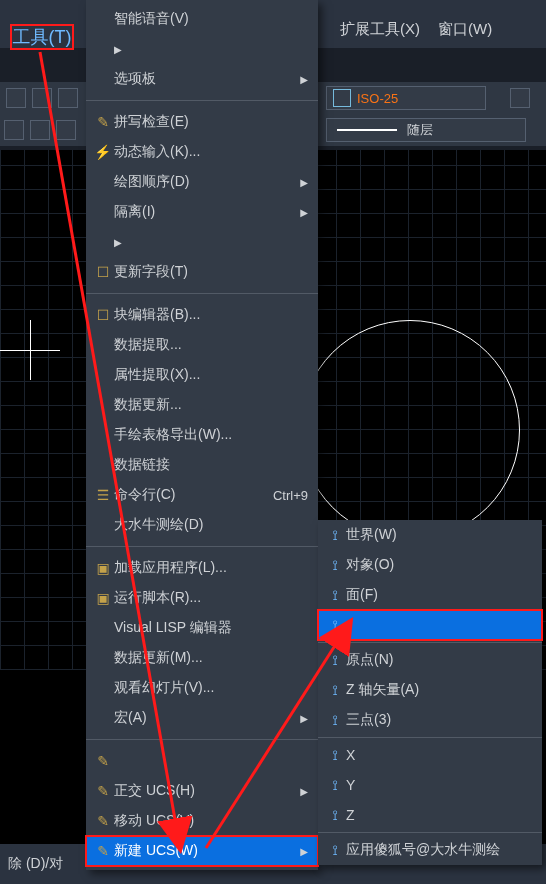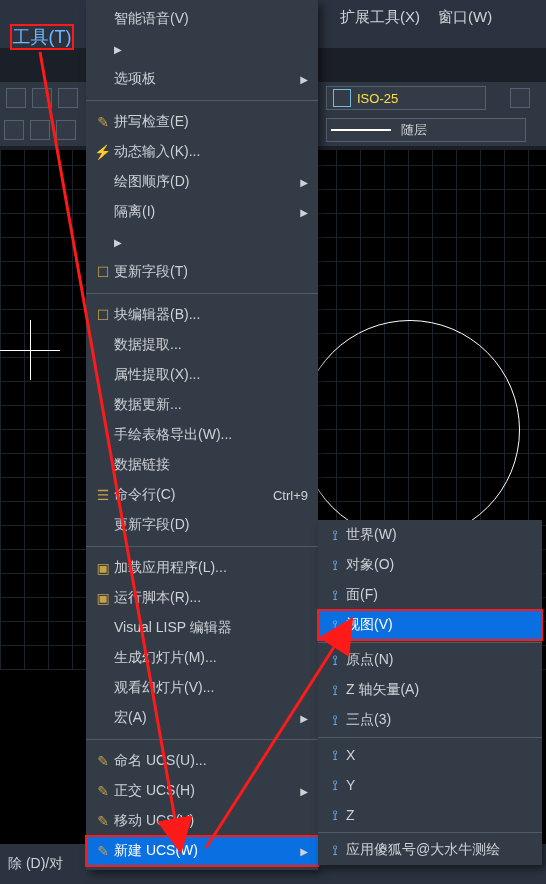--- a/index.html
+++ b/index.html
@@ -18,47 +18,47 @@
   }
   .tools-btn {
     position:absolute; top:24px; left:10px;
     width:64px; height:26px;
     border:2px solid #ff1a1a;
     color:#6fbaff; font-size:18px;
     display:flex; align-items:center; justify-content:center;
     background:#2b3340;
   }
   .top-right-menus {
-    position:absolute; top:8px; left:340px;
+    position:absolute; top:20px; left:340px;
     display:flex; gap:18px; font-size:15px; color:#cfd2d6;
   }
   
   .toolrow1 {
     position:absolute; top:82px; left:0; right:0; height:32px;
     background:#2f3743;
     display:flex; align-items:center;
   }
   .toolrow1 .icons-left { position:absolute; left:6px; display:flex; gap:6px;}
   .tool-ic { width:20px; height:20px; border:1px solid #556070; background:#333b47; }
   .iso-box {
     position:absolute; left:326px; top:4px; height:24px; width:160px;
     border:1px solid #556070; background:#333b47;
-    display:flex; align-items:center; padding:0 6px; color:#fde047; font-size:13px;
+    display:flex; align-items:center; padding:0 6px; color:#f97316; font-size:13px;
   }
   .iso-box .dimicon { width:18px;height:18px;border:1px solid #7bd; margin-right:6px;}
   .row-end-ic { position:absolute; left:510px; display:flex; gap:4px;}
   .toolrow2 {
     position:absolute; top:114px; left:0; right:0; height:32px;
     background:#2f3743;
   }
   .tr2-icons { position:absolute; left:4px; display:flex; gap:6px; top:6px;}
   .layer-box {
     position:absolute; left:326px; top:4px; height:24px; width:200px;
     border:1px solid #556070; background:#333b47;
-    display:flex; align-items:center; padding:0 4px; color:#cfd2d6; font-size:13px;
+    display:flex; align-items:center; padding:0 10px; color:#cfd2d6; font-size:13px;
   }
   .layer-box .line { flex:0 0 60px; height:2px; background:#fff; margin-right:10px;}
   
   .canvas {
     position:absolute; top:150px; left:0; right:0; bottom:40px;
     background:#000;
   }
   .canvas .gridpane {
     position:absolute; top:0; left:0; width:100%; height:520px;
     background-image:
@@ -253,56 +253,55 @@
         <span class="icon"></span>
         <span class="label">数据链接</span>
       </div>
       <div class="item">
         <span class="icon">☰</span>
         <span class="label">命令行(C)</span>
         <span class="shortcut">Ctrl+9</span>
       </div>
       <div class="item">
         <span class="icon"></span>
-        <span class="label">更新字段(D)</span>
+        <span class="label">大水牛测绘(D)</span>
       </div>
     </div>
   <div class="sep"></div>
   <div class="group" id="g-block3">
       <div class="item">
         <span class="icon">▣</span>
         <span class="label">加载应用程序(L)...</span>
       </div>
       <div class="item">
         <span class="icon">▣</span>
         <span class="label">运行脚本(R)...</span>
       </div>
       <div class="item">
         <span class="icon"></span>
         <span class="label">Visual LISP 编辑器</span>
       </div>
       <div class="item">
         <span class="icon"></span>
-        <span class="label">生成幻灯片(M)...</span>
+        <span class="label">数据更新(M)...</span>
       </div>
       <div class="item">
         <span class="icon"></span>
         <span class="label">观看幻灯片(V)...</span>
       </div>
       <div class="item">
         <span class="icon"></span>
         <span class="label">宏(A)</span>
         <span class="arrow">▶</span>
       </div>
     </div>
   <div class="sep"></div>
   <div class="group" id="g-block4">
       <div class="item">
         <span class="icon">✎</span>
-        <span class="label">命名 UCS(U)...</span>
       </div>
       <div class="item">
         <span class="icon">✎</span>
         <span class="label">正交 UCS(H)</span>
         <span class="arrow">▶</span>
       </div>
       <div class="item">
         <span class="icon">✎</span>
         <span class="label">移动 UCS(V)</span>
       </div>
@@ -323,21 +322,20 @@
       <div class="item">
         <span class="icon">⟟</span>
         <span class="label">对象(O)</span>
       </div>
       <div class="item">
         <span class="icon">⟟</span>
         <span class="label">面(F)</span>
       </div>
       <div class="item hl redbox">
         <span class="icon">⟟</span>
-        <span class="label">视图(V)</span>
       </div>
     </div>
   <div class="sep"></div>
   <div id="s-mid">
       <div class="item">
         <span class="icon">⟟</span>
         <span class="label">原点(N)</span>
       </div>
       <div class="item">
         <span class="icon">⟟</span>

